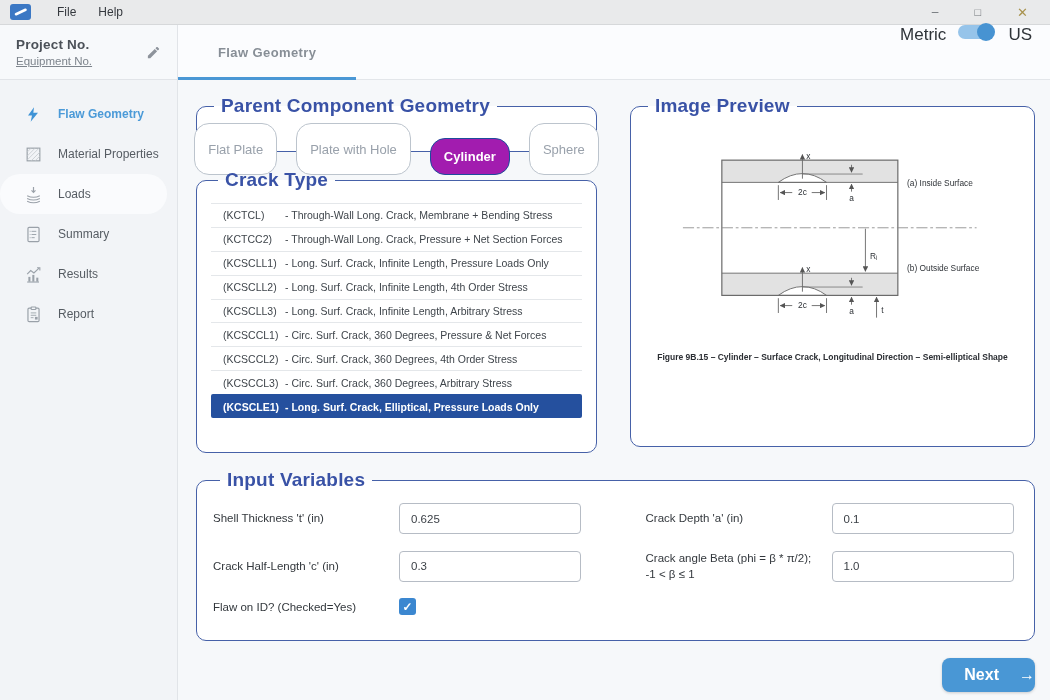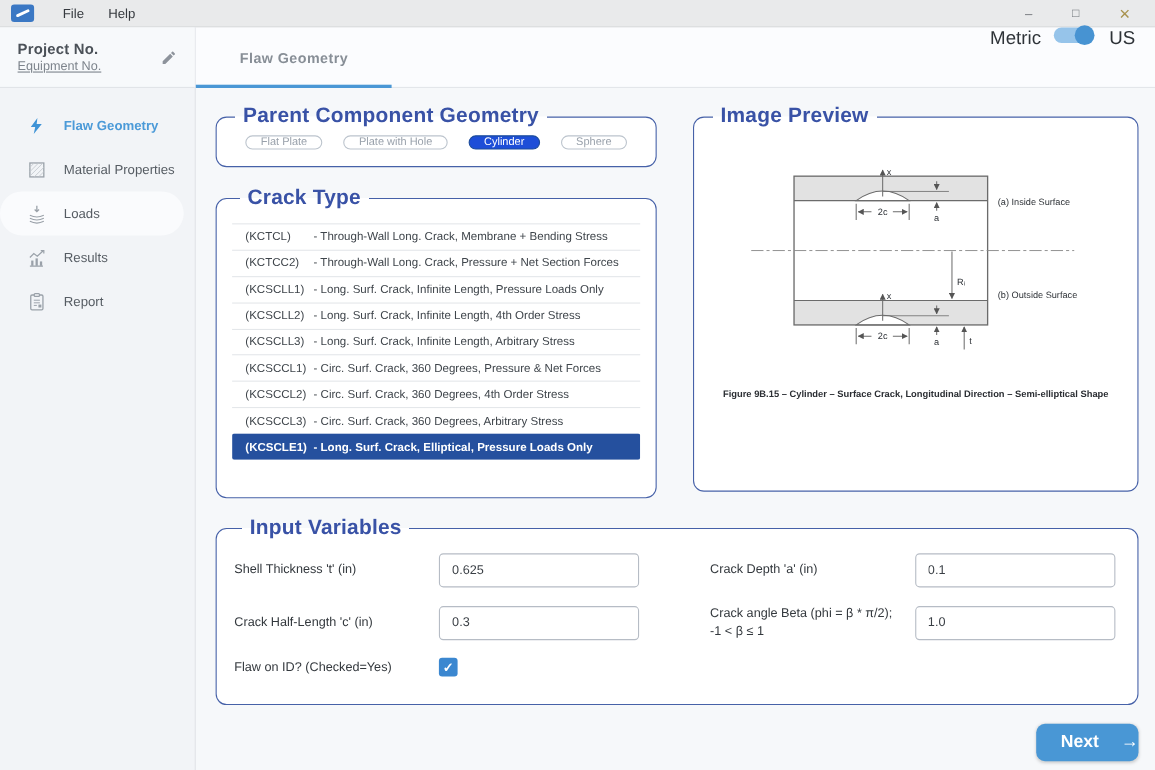--- a/index.html
+++ b/index.html
@@ -49,23 +49,23 @@
 
   .content { flex:1; padding:15px 15px 0 18px; }
   .top-row { display:flex; gap:33px; }
   .left-col { width:401px; display:flex; flex-direction:column; gap:17px; }
 
   fieldset { border:1.6px solid #4661a8; border-radius:10px; background:#fff; min-width:0; }
   legend { color:#3952a6; font-weight:bold; font-size:19px; padding:0 7px; margin-left:7px; letter-spacing:.2px; }
 
   .geom-panel { height:57px; padding:2px 10px 0; }
   .pills { display:flex; justify-content:center; gap:19px; padding-top:4px; }
-  .pill { border:1px solid #bcc4cd; border-radius:15px; padding:0 13px; font-size:10px;
+  .pill { border:1px solid #bcc4cd; border-radius:15px; padding:10px 13px; font-size:13px;
           color:#99a1ab; background:#fff; font-family:inherit; cursor:pointer; white-space:nowrap; }
-  .pill.selected { background:#1d4ed8; border-color:#1d4d9c; color:#fff; font-weight:normal; }
+  .pill.selected { background:#a21caf; border-color:#1d4d9c; color:#fff; font-weight:bold;margin-top:15px; }
 
   .crack-panel { height:284px; padding:4px 14px 0; }
   #crack-list { margin-top:8px; }
   .crack-row { display:flex; align-items:center; height:23.9px; border-top:1px solid #e4e7ea;
                font-size:10.5px; color:#3f454b; padding:0 6px 0 12px; cursor:pointer; }
   .crack-code { flex:0 0 62px; }
   .crack-desc { flex:1; white-space:nowrap; }
   .crack-row.selected { background:#25509e; color:#fff; font-weight:bold; border-radius:2px;
                         border-top-color:transparent; }
 
@@ -143,20 +143,30 @@
             <span class="nav-label">Material Properties</span>
           </div>
           <div class="nav-item soft">
             <span class="icon">
               <svg width="19" height="19" viewBox="0 0 24 24" fill="none" stroke="#9aa1a9" stroke-width="1.5">
                 <path d="M12 2.5v6.5M9.5 6.8 12 9.3l2.5-2.5"></path>
                 <path d="M4 13.5q8 4 16 0M4 17q8 4 16 0M4 20.5q8 4 16 0" stroke-width="1.3"></path>
               </svg>
             </span>
             <span class="nav-label">Loads</span>
+          </div>
+          <div class="nav-item">
+            <span class="icon">
+              <svg width="19" height="19" viewBox="0 0 24 24" fill="none" stroke="#9aa1a9" stroke-width="1.5">
+                <rect x="5" y="3" width="14" height="18" rx="1.5"></rect>
+                <path d="M9.5 8h6M9.5 12h6M9.5 16h4" stroke-width="1.2"></path>
+                <path d="M7.3 8h.8M7.3 12h.8M7.3 16h.8" stroke-width="1.4"></path>
+              </svg>
+            </span>
+            <span class="nav-label">Summary</span>
           </div>
           <div class="nav-item">
             <span class="icon">
               <svg width="19" height="19" viewBox="0 0 24 24" fill="none" stroke="#9aa1a9" stroke-width="1.4">
                 <path d="M4 21.5h15"></path>
                 <rect x="5.5" y="15" width="2.6" height="6" fill="#9aa1a9" stroke="none"></rect>
                 <rect x="10.5" y="12.5" width="2.6" height="8.5" fill="#9aa1a9" stroke="none"></rect>
                 <rect x="15.5" y="16" width="2.6" height="5" fill="#9aa1a9" stroke="none"></rect>
                 <path d="M4 11.5l4.5-4.5 4 3L19 4"></path>
                 <path d="M16.5 3.5H20V7"></path>

